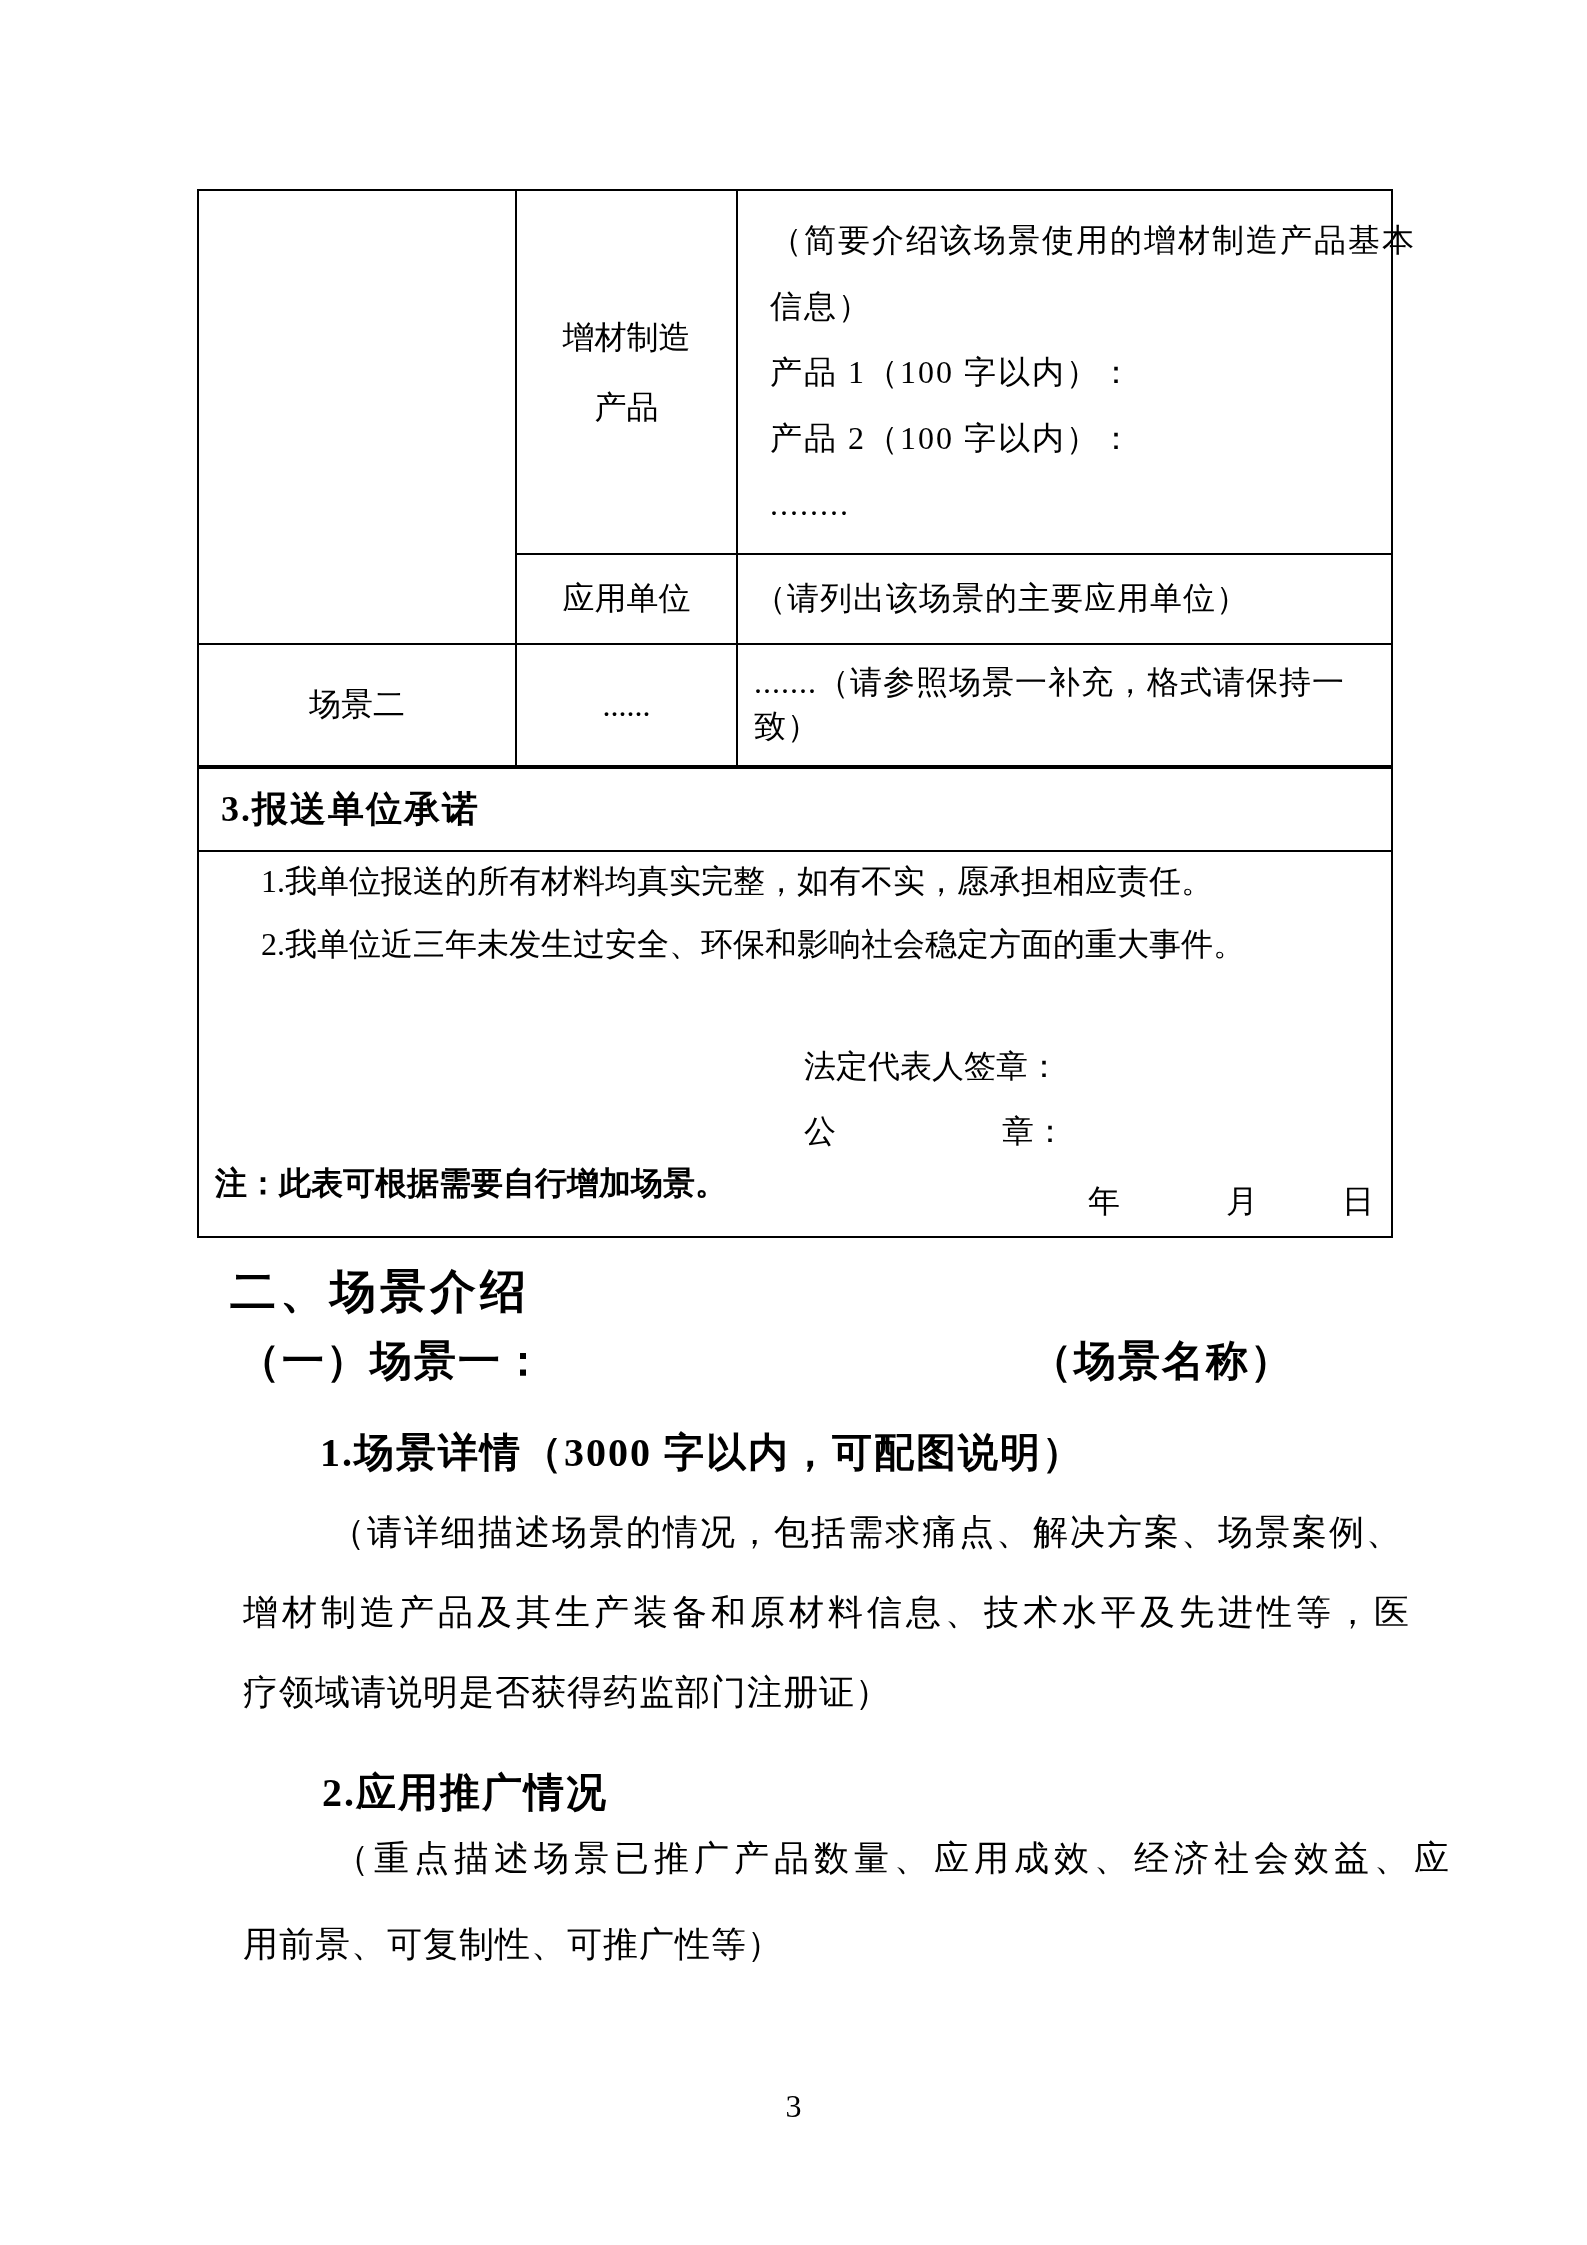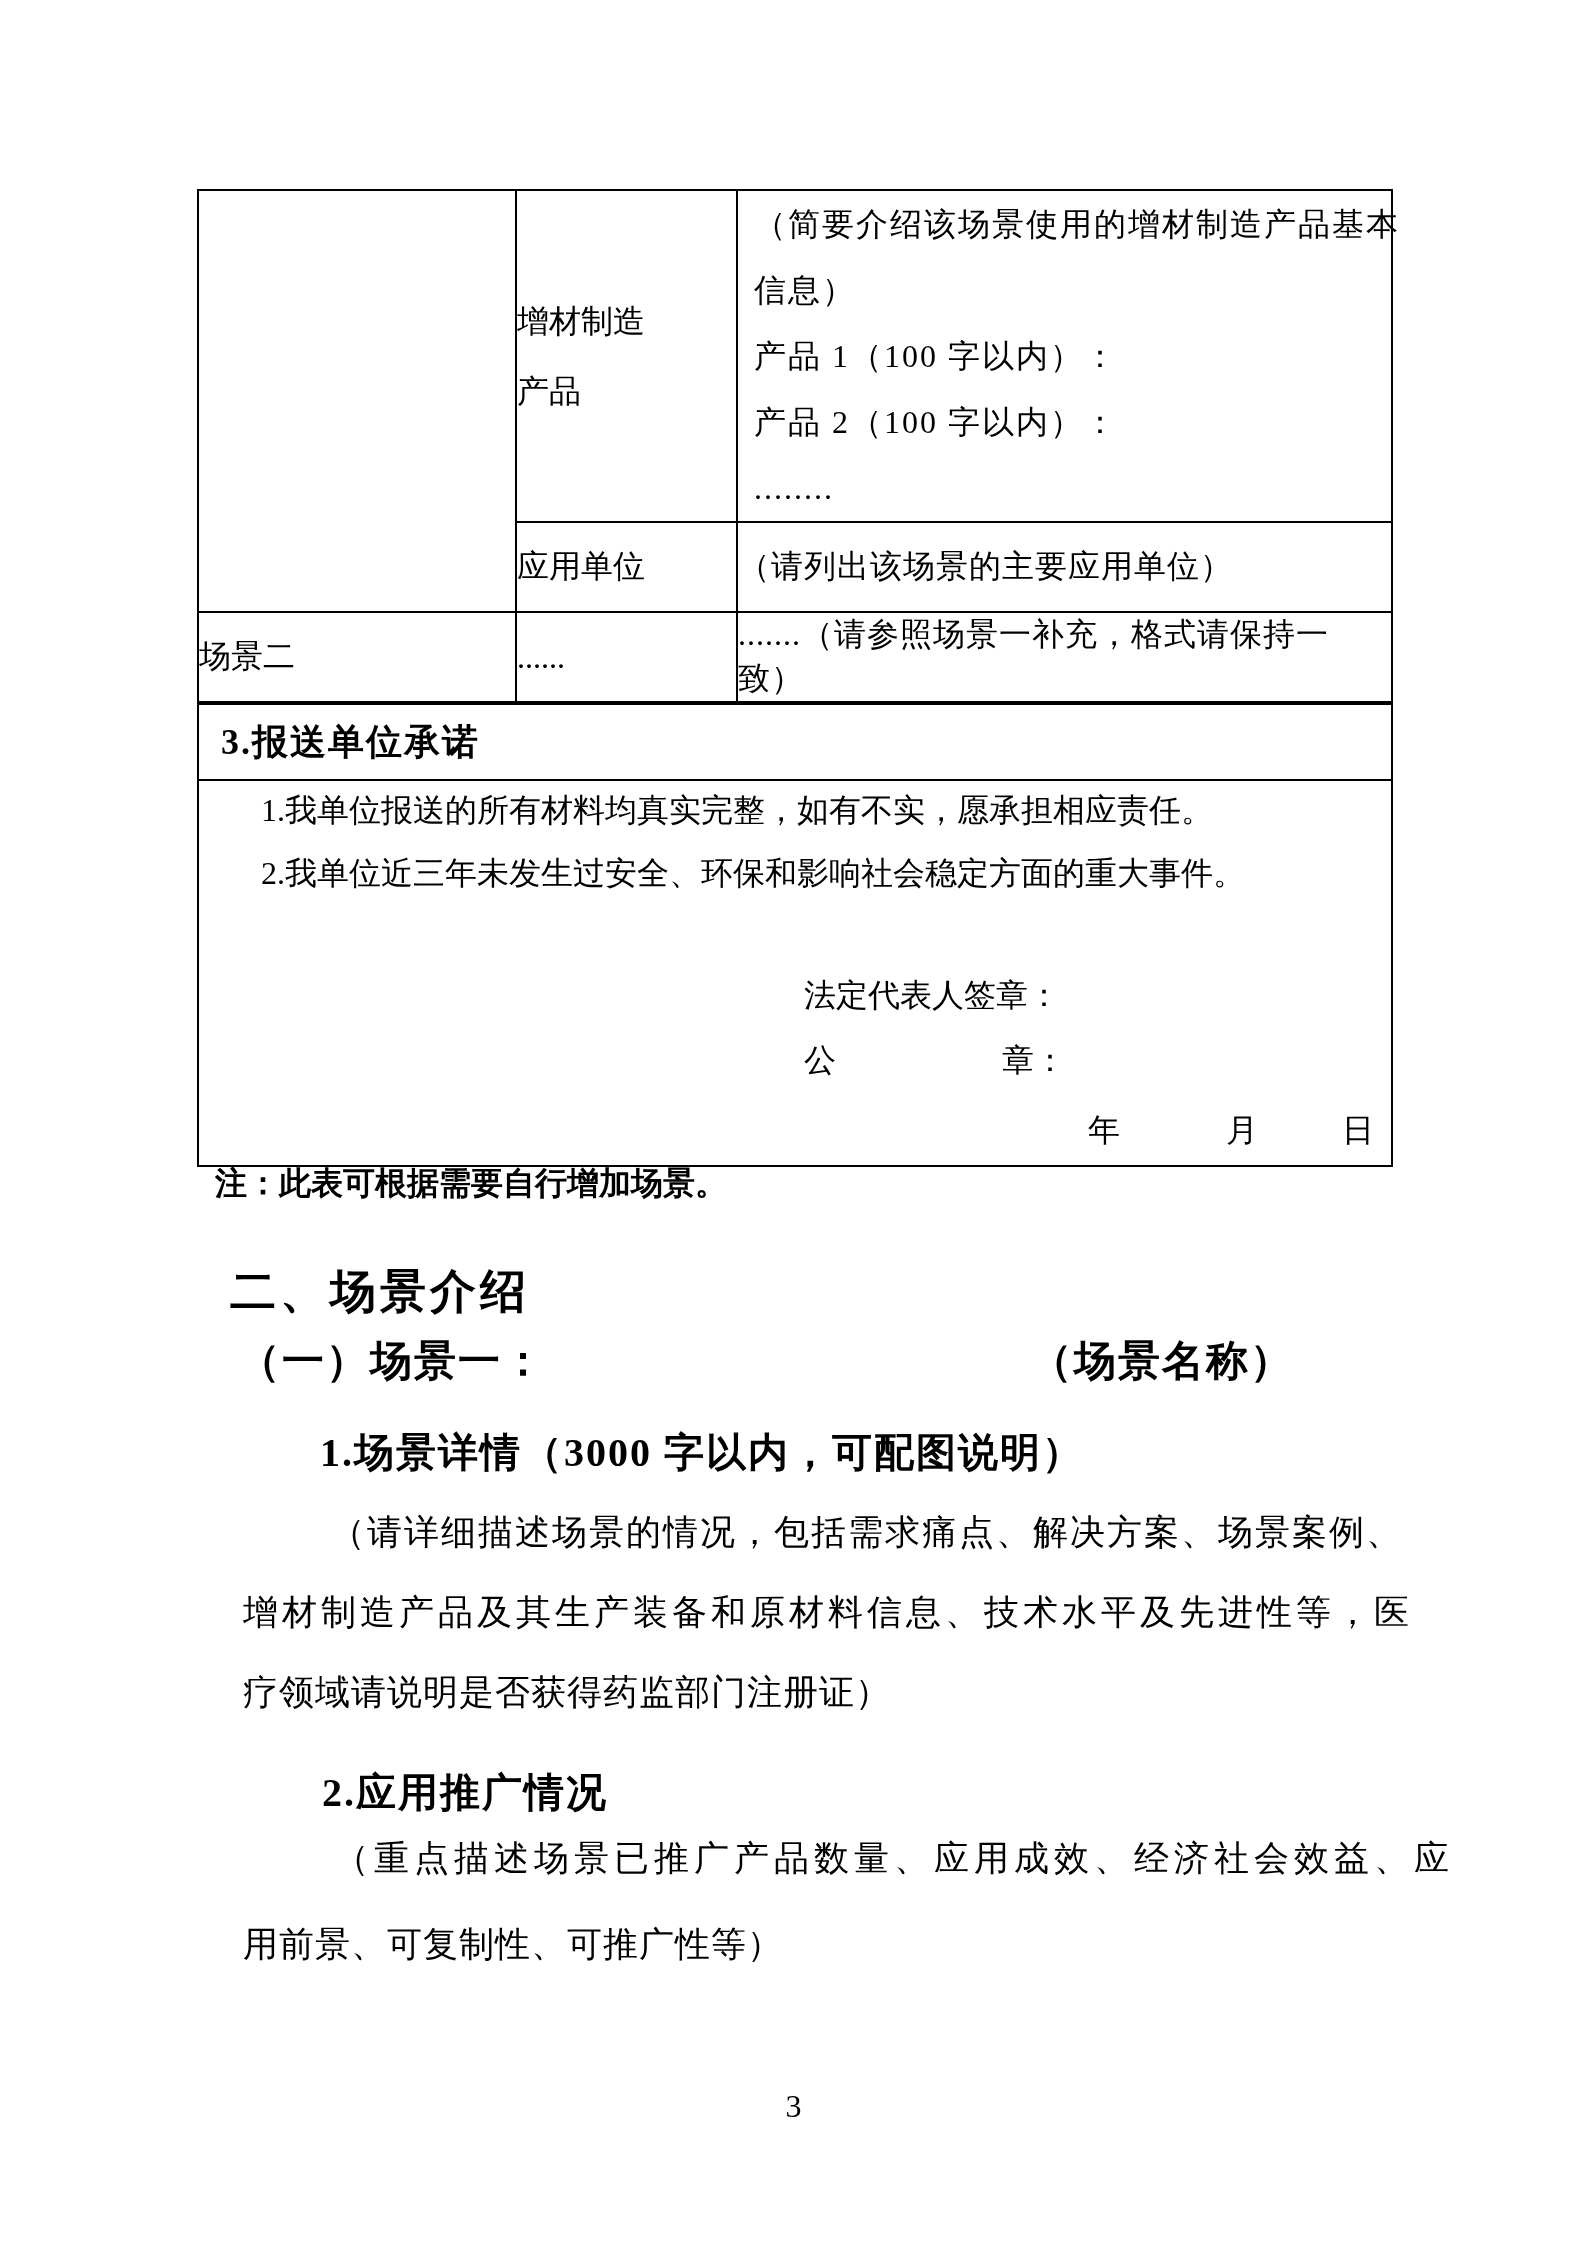--- a/index.html
+++ b/index.html
@@ -16,23 +16,23 @@
     position:absolute;left:197px;top:189px;
     width:1194px;
     border-collapse:collapse;
     table-layout:fixed;
     font-size:32px;
     color:#000;
   }
   .doc-table td{
     border:2px solid #000;
     vertical-align:middle;
-    padding:0;
+    padding:16px;
   }
-  .c-center{}
+  .c-center{text-align:center;}
   .label-cell div{line-height:70px;}
   .content-cell{vertical-align:top;}
   .content-cell .cl{
     padding-left:16px;
     line-height:66px;
     letter-spacing:2px;
     white-space:nowrap;
   }
   .single-content{padding-left:14px;letter-spacing:1px;}
   .thick-bottom td{border-bottom:4px solid #000;}

